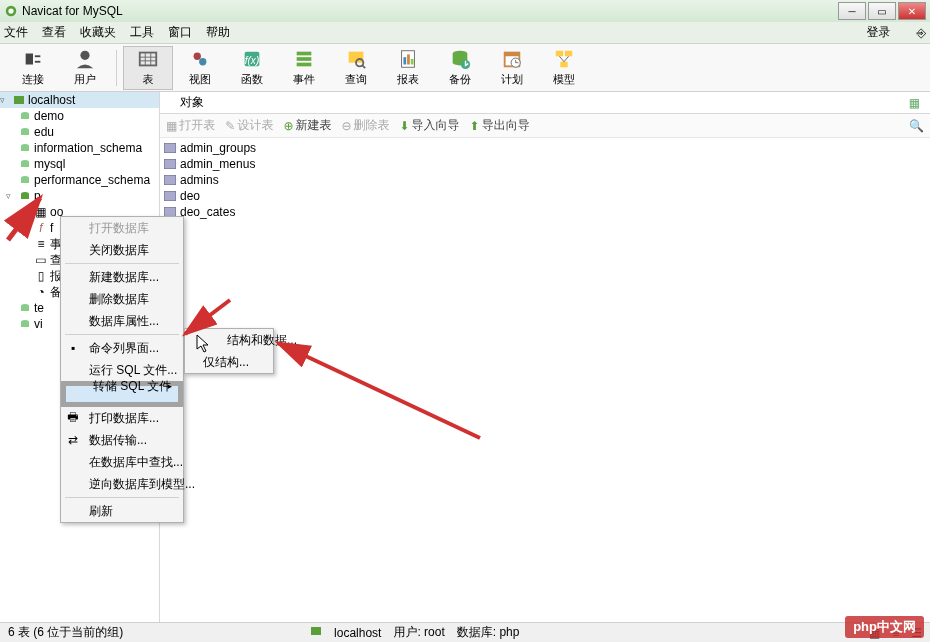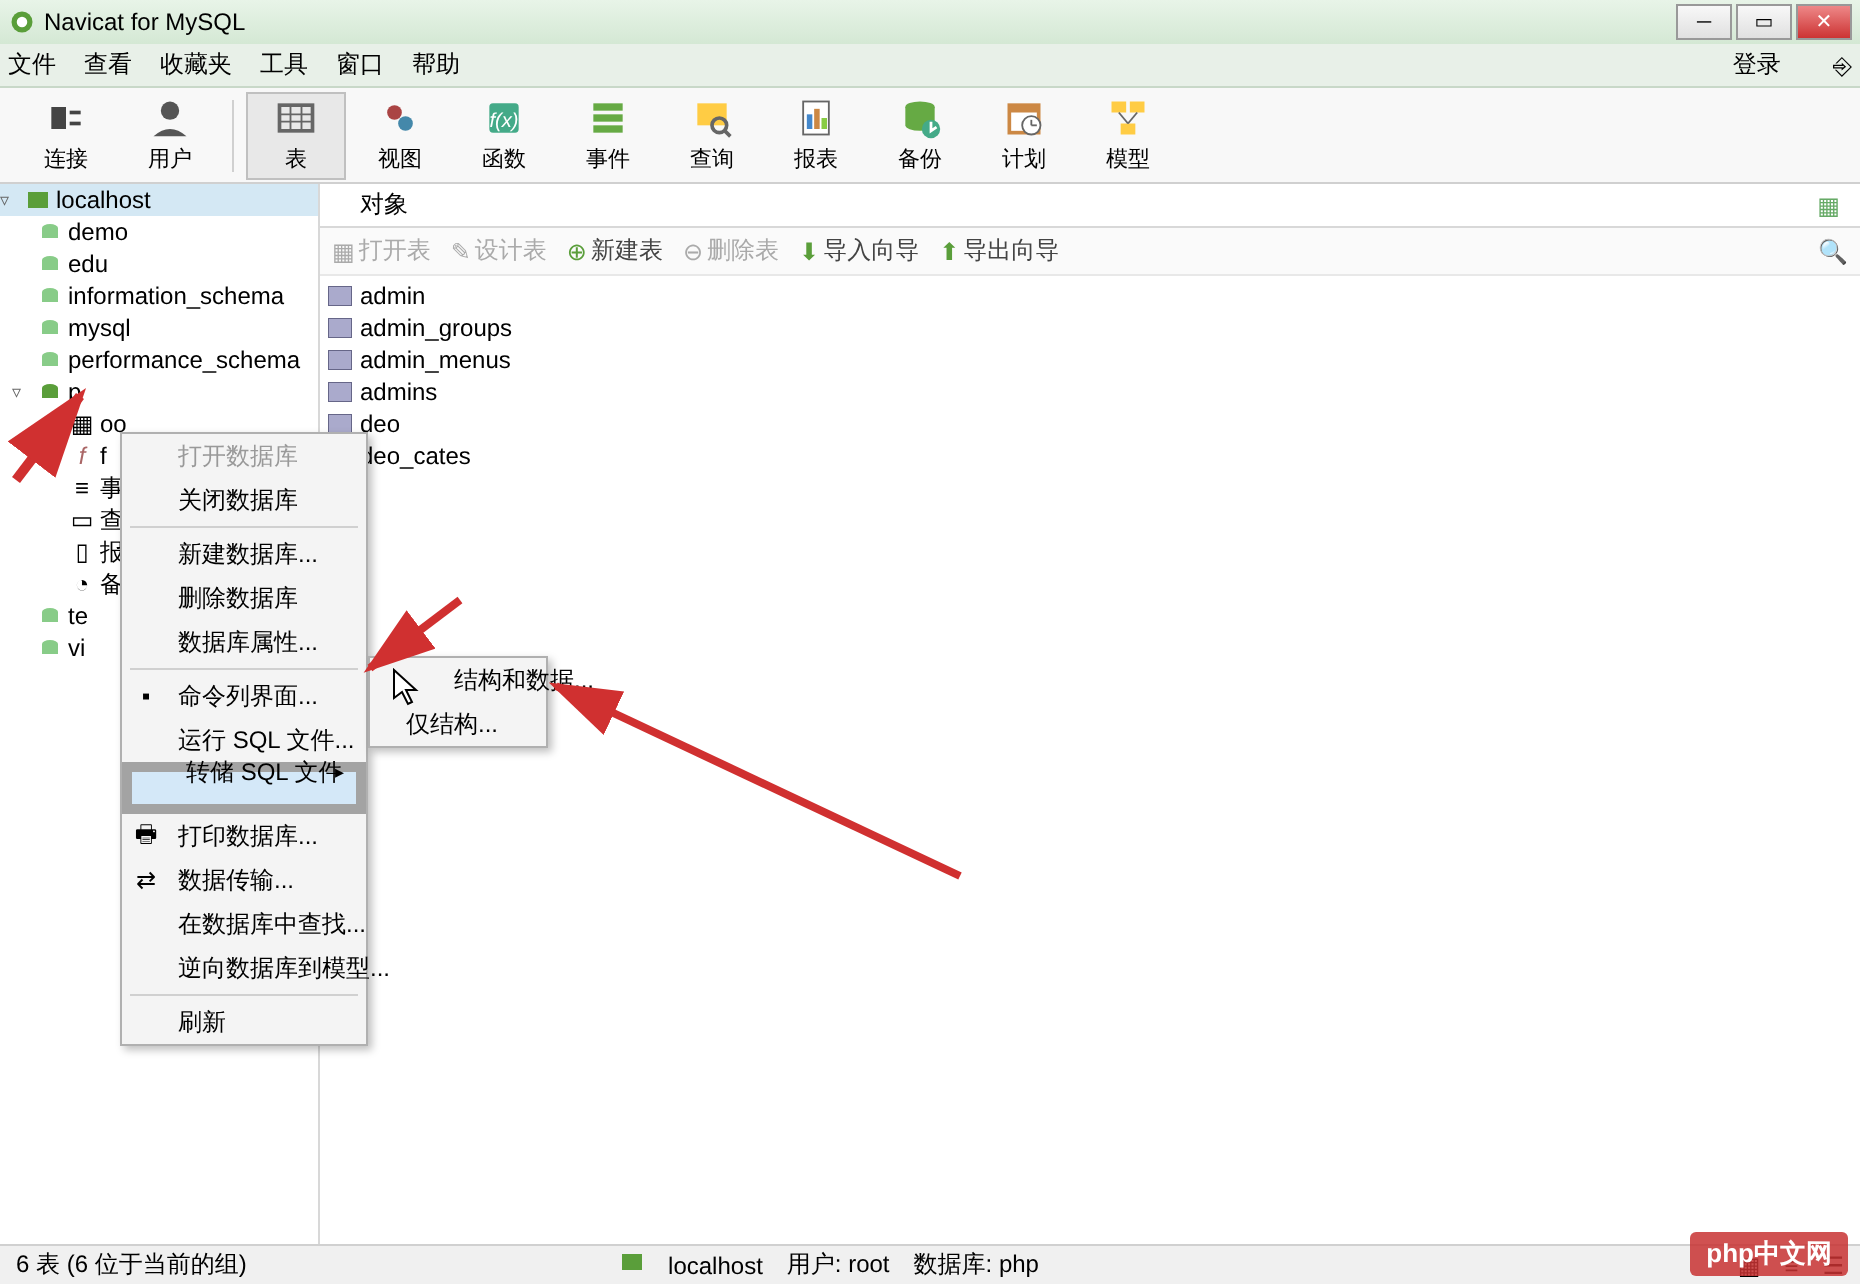--- a/index.html
+++ b/index.html
@@ -326,26 +326,20 @@
           <span style="color:#5a9e3a">⬇</span> 
           <span>导入向导</span>
         </span>
       <span class="action-item">
           <span style="color:#5a9e3a">⬆</span> 
           <span>导出向导</span>
         </span>
       <span class="search-icon">🔍</span>
     </div>
     <div class="table-list">
-      <div class="table-item">
-          <svg class="table-icon" viewBox="0 0 12 10">
-            <rect width="12" height="10" fill="#aac" stroke="#668"></rect>
-          </svg>
-          <span>admin</span>
-        </div>
       <div class="table-item">
           <svg class="table-icon" viewBox="0 0 12 10">
             <rect width="12" height="10" fill="#aac" stroke="#668"></rect>
           </svg>
           <span>admin_groups</span>
         </div>
       <div class="table-item">
           <svg class="table-icon" viewBox="0 0 12 10">
             <rect width="12" height="10" fill="#aac" stroke="#668"></rect>
           </svg>

